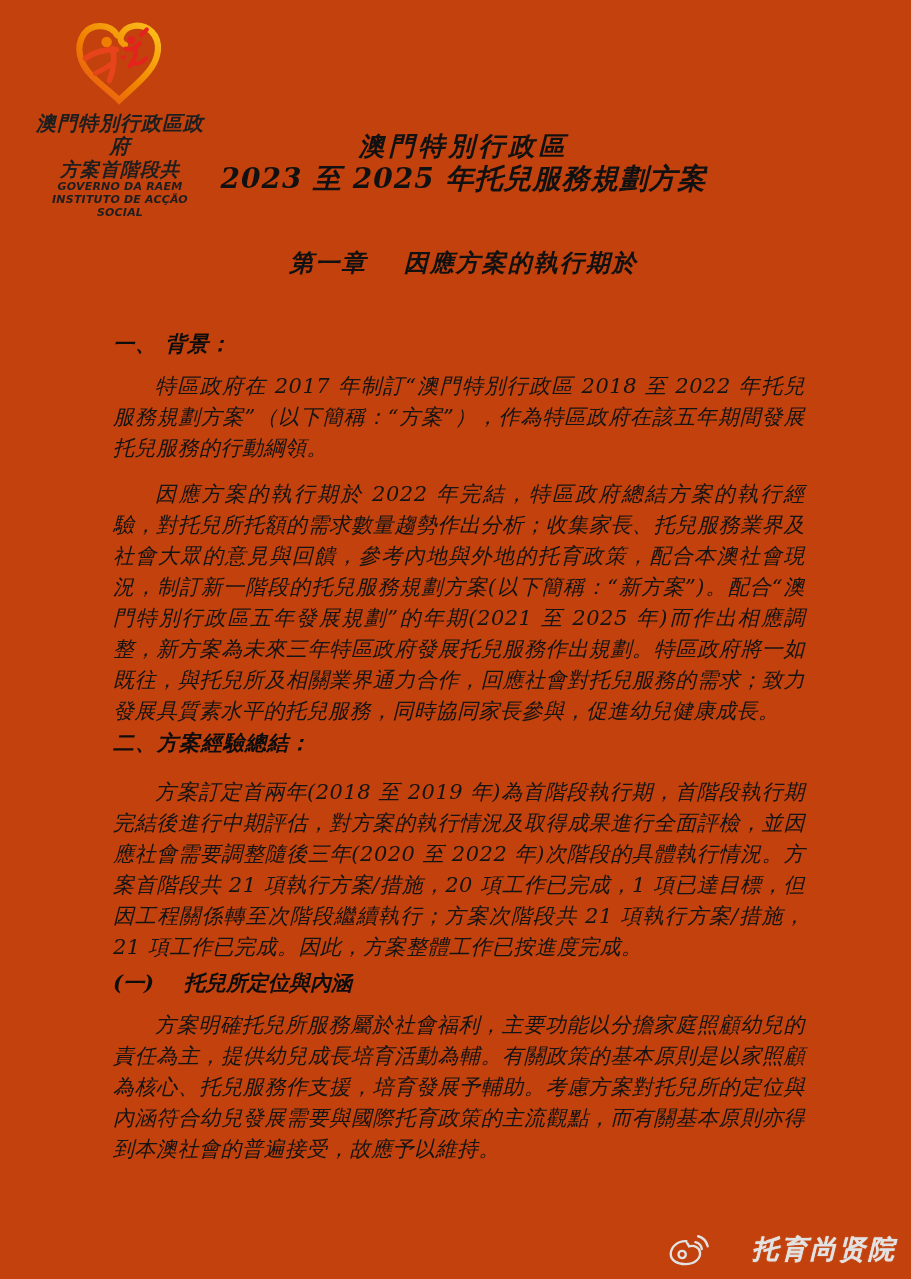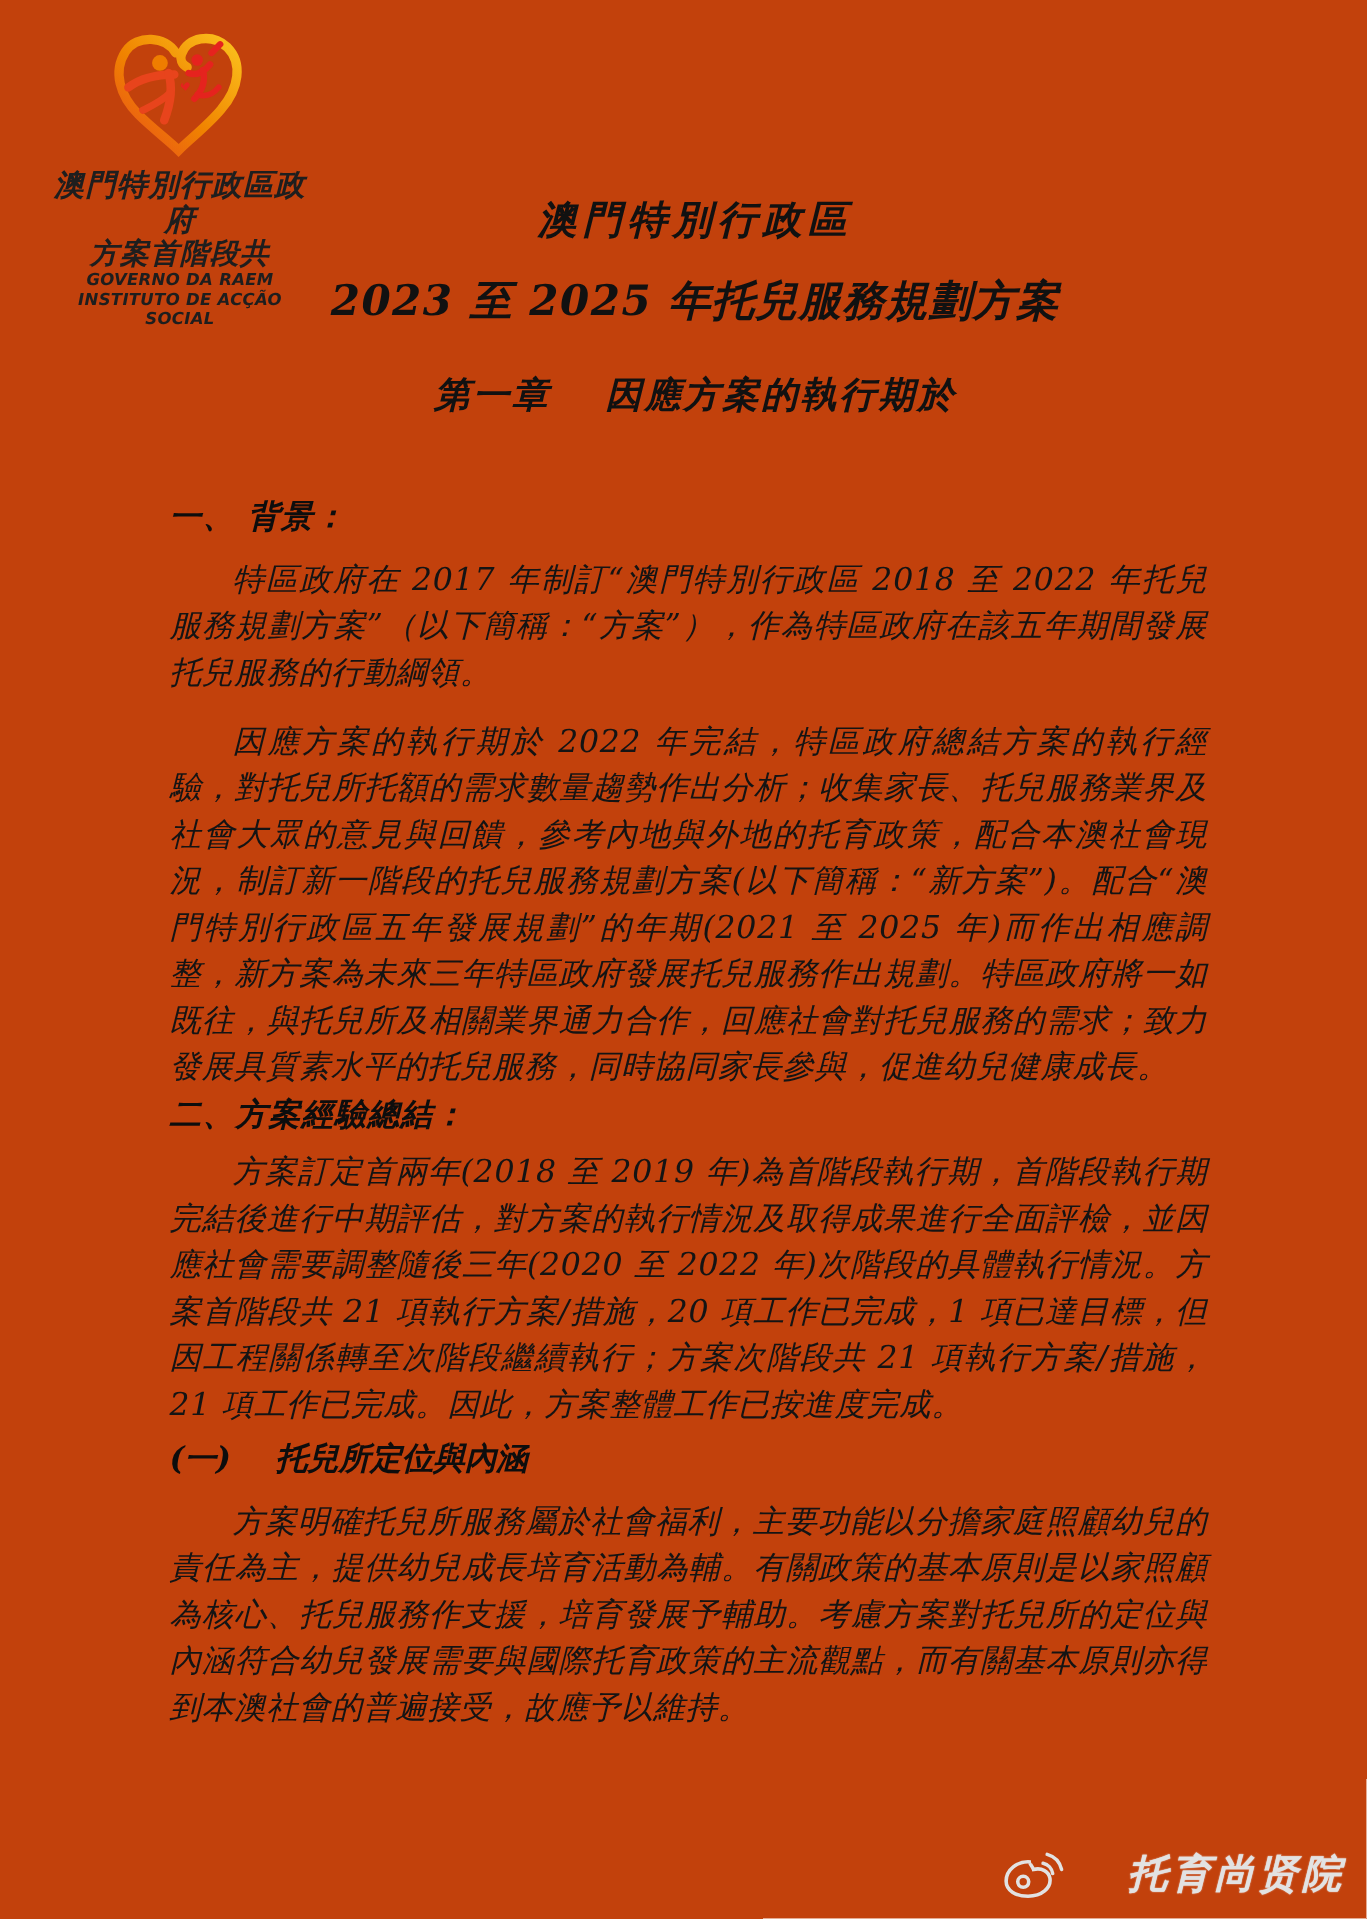--- a/index.html
+++ b/index.html
@@ -26,36 +26,36 @@
     font-weight:bold; font-size:19px; line-height:22px; color:#1e1e1e; letter-spacing:1px;
   }
   .org-pt {
     font-family:"DejaVu Sans","Liberation Sans",sans-serif;
     font-weight:bold; font-size:11px; line-height:13px; color:#1e1e1e; letter-spacing:0.2px;
   }
 
   
   .centered { position:absolute; left:0; width:100%; text-align:center; padding-left:16px; }
   .doc-title1 { top:129px; font-size:26px; font-weight:bold; letter-spacing:4px; }
-  .doc-title2 { top:182px; font-size:28px; font-weight:bold; letter-spacing:1px; }
+  .doc-title2 { top:160px; font-size:28px; font-weight:bold; letter-spacing:1px; }
   .chapter    { top:247px; font-size:24px; font-weight:bold; letter-spacing:2px; }
 
   
   .content { position:absolute; left:113px; top:328px; width:692px; }
   .sec-heading {
     font-size:21px; font-weight:bold; line-height:31px; letter-spacing:1px; color:#0d0d0d;
   }
   .sec-heading.sec2 { }
   .content p {
     font-size:21px; line-height:31px;
     text-align:justify; text-indent:2em;
     margin-top:12px; letter-spacing:0.5px; color:#141414;
   }
   .content p.para-gap { margin-top:15px; }
-  .content p.p-sec2  { margin-top:8px; }
+  .content p.p-sec2  { margin-top:19px; }
   .subsec-heading {
     margin-top:4px; font-size:21px; font-weight:bold; line-height:31px; color:#0d0d0d;
   }
   .subsec-heading .subsec-num { display:inline-block; margin-right:30px; }
 
   
   .watermark {
     position:absolute; right:14px; bottom:12px;
     display:flex; align-items:center; gap:6px;
   }

